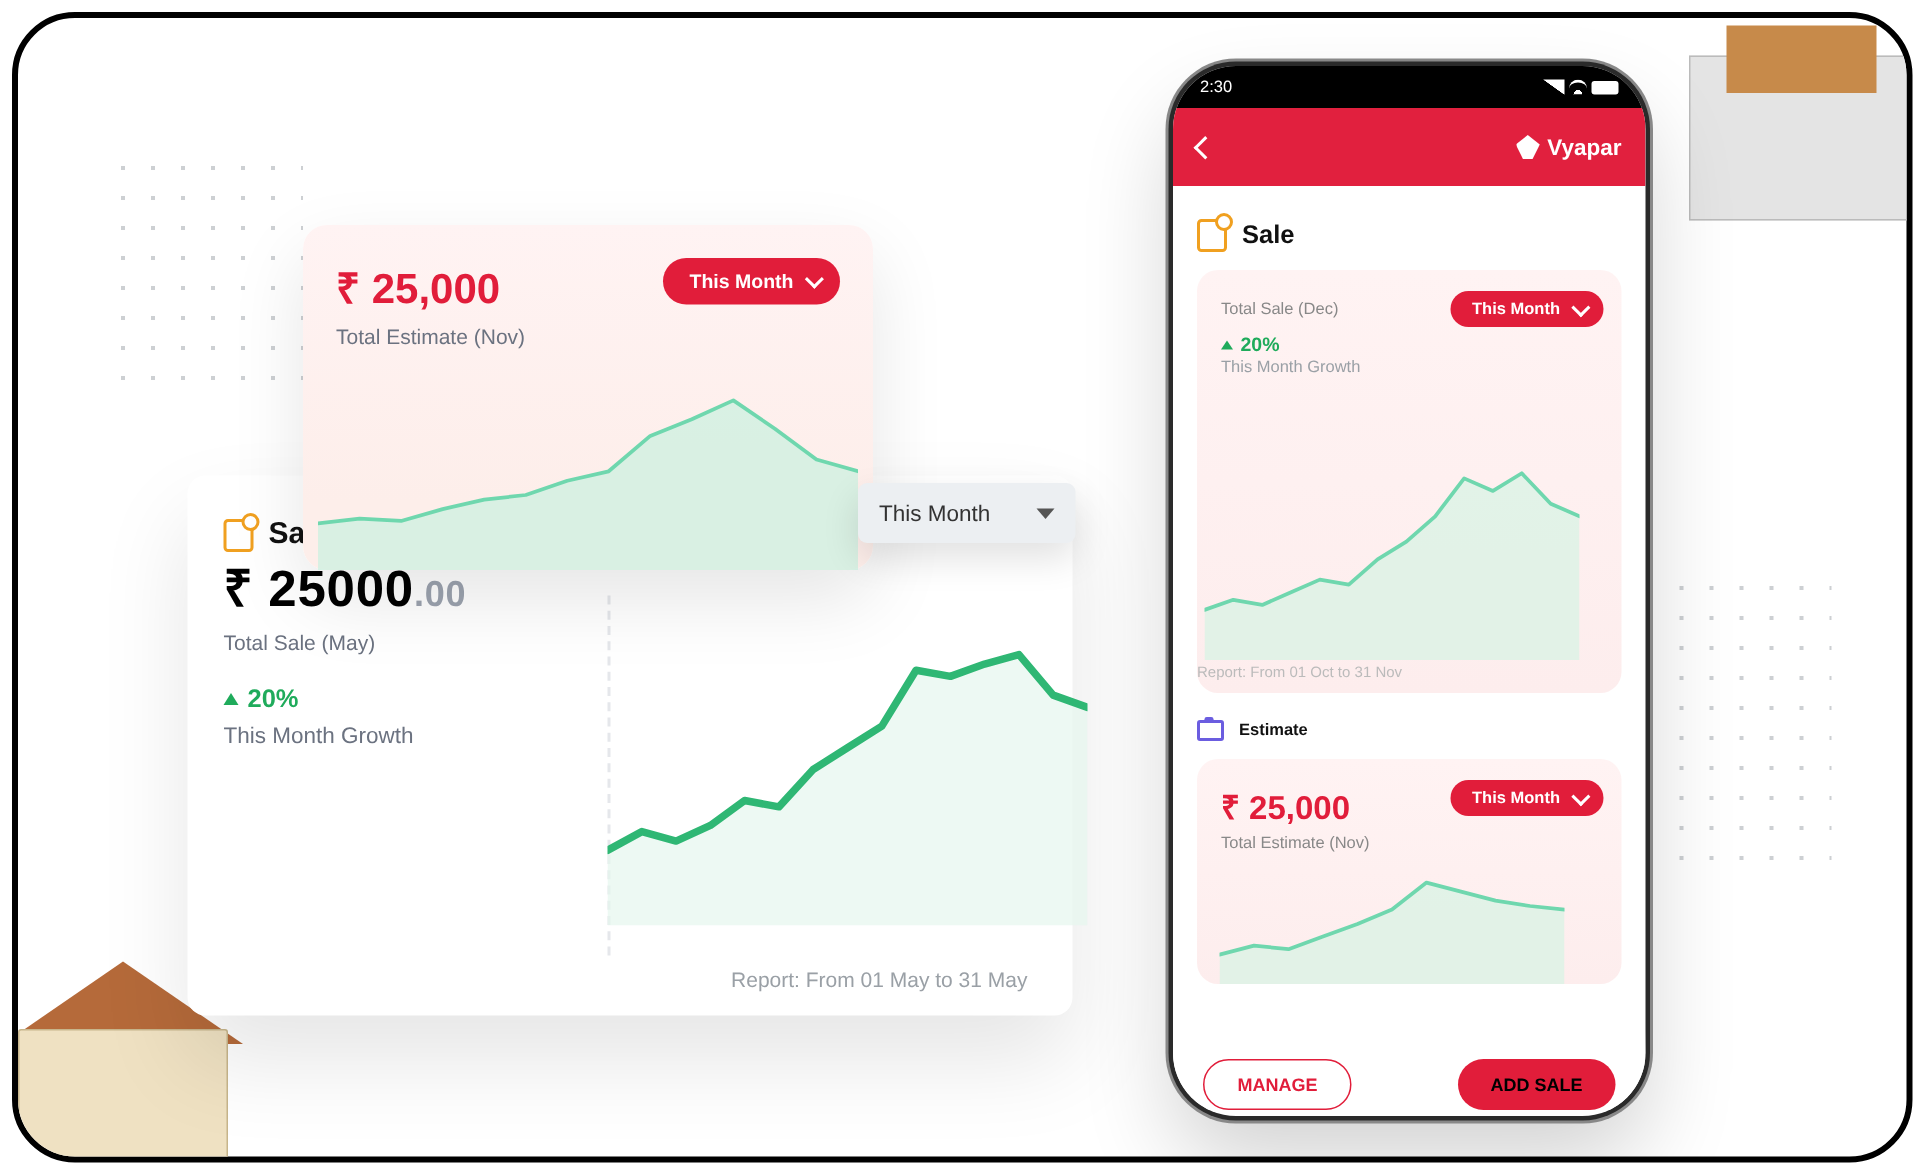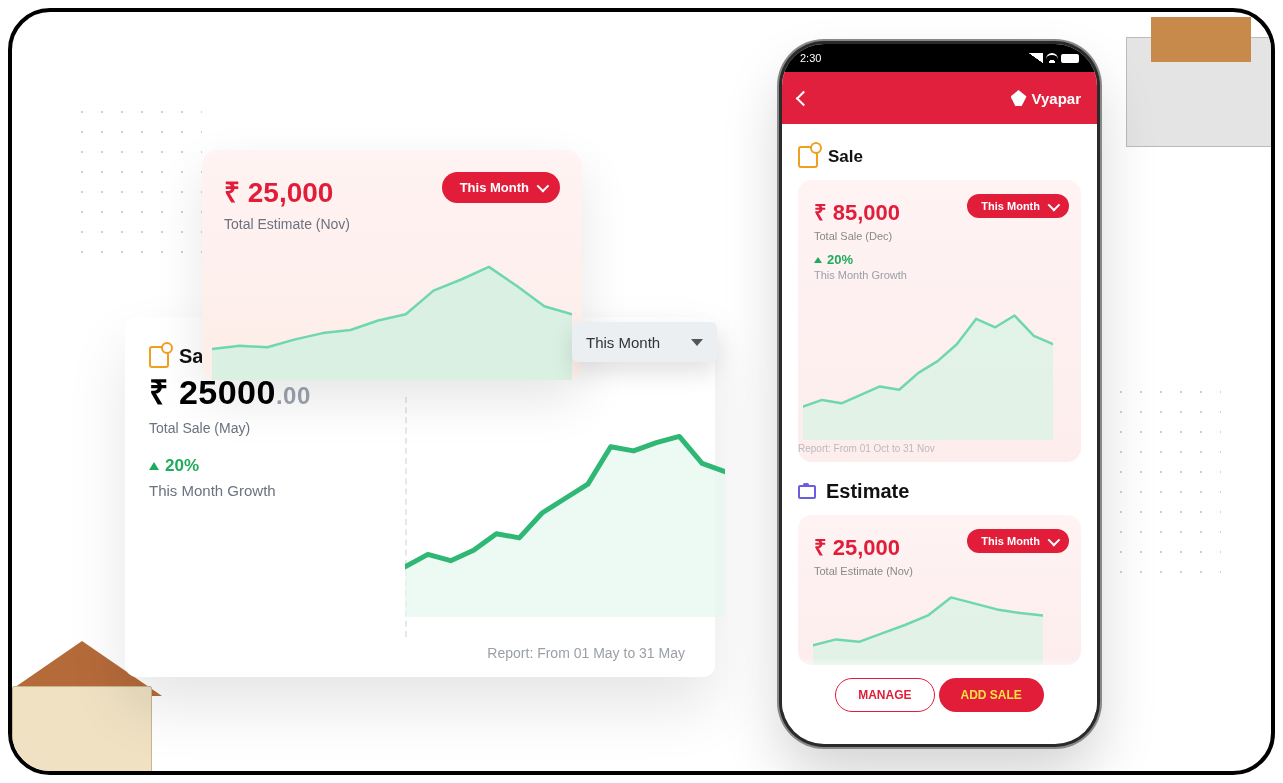--- a/index.html
+++ b/index.html
@@ -60,23 +60,23 @@
 .sec-head { display:flex; align-items:center; gap:10px; margin: 6px 0 12px; }
 .p-card { background: linear-gradient(180deg,#fff3f3,#fdeded); border-radius: 14px; padding: 16px; margin-bottom: 18px; position: relative; }
 .p-amount { color:#e11d3a; font-size:22px; font-weight:700; }
 .p-pill { position:absolute; top:14px; right:12px; }
 .p-sub { color:#888; font-size:11px; margin-top:4px; }
 .p-growth { color:#1fab5b; font-size:13px; font-weight:700; margin-top:10px; display:flex; gap:5px; align-items:center; }
 .p-growth-sub { color:#9aa0a6; font-size:11px; margin-top:2px; }
 .p-report { text-align:left; color:#bbb; font-size:10px; margin-top:6px; }
 .est-ico { width:18px; height:14px; border:2px solid #6b5de0; border-radius:2px; position:relative; }
 .est-ico::before{content:"";position:absolute;top:-4px;left:3px;width:6px;height:3px;background:#6b5de0;border-radius:2px;}
-.btnrow { position:absolute; bottom:32px; left:0; right:0; display:flex; justify-content:center; gap:4px; padding: 0 20px; background: linear-gradient(transparent, #fff 30%); padding-top: 20px; }
+.btnrow { position:absolute; bottom:4px; left:0; right:0; display:flex; justify-content:space-between; gap:4px; padding: 0 20px; background: linear-gradient(transparent, #fff 30%); padding-top: 20px; }
 .btn-outline { border:1.5px solid #e11d3a; color:#e11d3a; background:#fff; font-size:12px; font-weight:700; padding:9px 22px; border-radius:20px; cursor:pointer; }
-.btn-solid { background:#e11d3a; color:#fde047; border:none; font-size:12px; font-weight:700; padding:9px 22px; border-radius:20px; cursor:pointer; }
+.btn-solid { background:#e11d3a; color:#000000; border:none; font-size:12px; font-weight:700; padding:9px 22px; border-radius:20px; cursor:pointer; }
 
 svg.spark { position:absolute; }
 </style>
 </head>
 <body>
 
 <div class="frame">
 
   <div class="dots tl"></div>
   <div class="dots rr"></div>
@@ -150,41 +150,40 @@
         <span class="brand-ico"></span>
         <span>Vyapar</span>
       </span>
     </div>
     <div class="phone-scroll">
       <div class="sec-head">
         <span class="doc-ico"></span>
         <span class="sale-title" style="font-size:17px">Sale</span>
       </div>
       <div class="p-card" style="height:282px;">
-        <div class="p-amount">₹ 85,000</div>
         <div class="pill p-pill" style="font-size:11px; padding:6px 12px 6px 14px;">
           <span>This Month</span>
             <span class="chev"></span>
         </div>
         <div class="p-sub">Total Sale (Dec)</div>
         <div class="p-growth">
           <span class="up-arr" style="border-bottom-width:6px;border-left-width:4px;border-right-width:4px;"></span>
           <span>20%</span>
         </div>
         <div class="p-growth-sub">This Month Growth</div>
         <svg class="spark" style="left:5px; bottom:22px; width:250px; height:150px;" viewBox="0 0 250 150">
             <path d="M0.0 116.6 L19.2 109.9 L38.5 113.3 L57.7 104.8 L76.9 96.4 L96.2 99.8 L115.4 82.9 L134.6 71.1 L153.8 54.2 L173.1 28.9 L192.3 37.3 L211.5 25.5 L230.8 45.8 L250.0 54.2 L 250 150 L 0 150 Z" fill="#d6f3e4" opacity="0.7"></path>
             <path d="M0.0 116.6 L19.2 109.9 L38.5 113.3 L57.7 104.8 L76.9 96.4 L96.2 99.8 L115.4 82.9 L134.6 71.1 L153.8 54.2 L173.1 28.9 L192.3 37.3 L211.5 25.5 L230.8 45.8 L250.0 54.2" fill="none" stroke="#6fd7ae" stroke-width="2.5" stroke-linejoin="round" stroke-linecap="round"></path>
           </svg>
         <div class="p-report" style="position:absolute;bottom:8px;left:0;right:0;">Report: From 01 Oct to 31 Nov</div>
       </div>
 
       <div class="sec-head">
         <span class="est-ico"></span>
-        <span class="sale-title" style="font-size:20px">Estimate</span>
+        <span class="sale-title" style="font-size:11px">Estimate</span>
       </div>
       <div class="p-card" style="height:150px;">
         <div class="p-amount">₹ 25,000</div>
         <div class="pill p-pill" style="font-size:11px; padding:6px 12px 6px 14px;">
           <span>This Month</span>
             <span class="chev"></span>
         </div>
         <div class="p-sub">Total Estimate (Nov)</div>
         <svg class="spark" style="left:15px; bottom:0; width:230px; height:80px;" viewBox="0 0 230 80">
             <path d="M0.0 60.4 L23.0 54.4 L46.0 56.8 L69.0 48.4 L92.0 40.0 L115.0 30.4 L138.0 12.4 L161.0 18.4 L184.0 24.4 L207.0 28.0 L230.0 30.4 L 230 80 L 0 80 Z" fill="#d6f3e4" opacity="0.7"></path>

